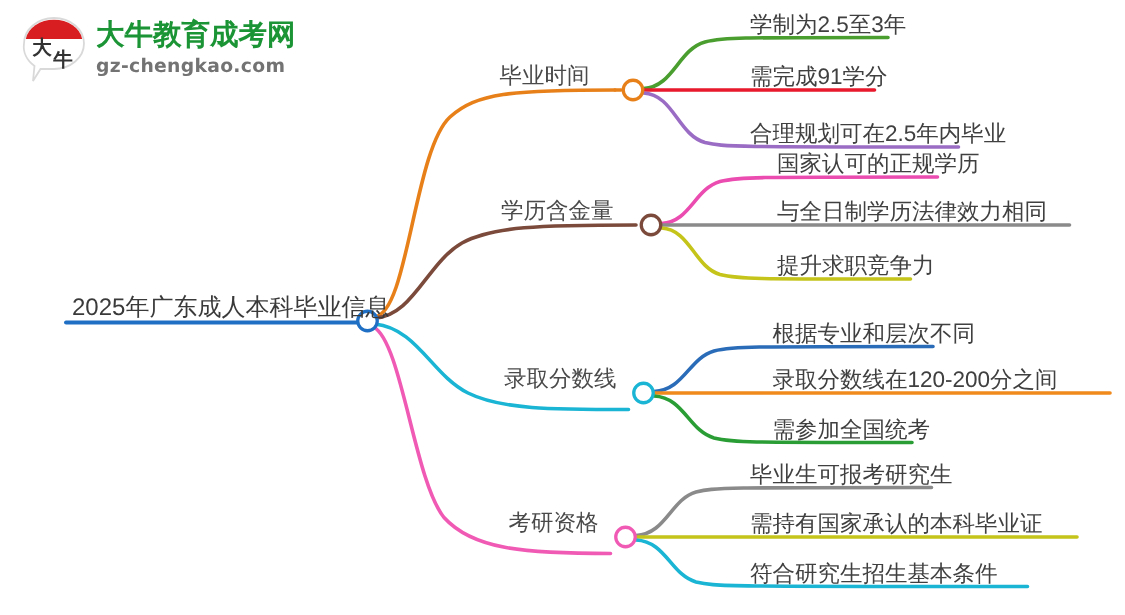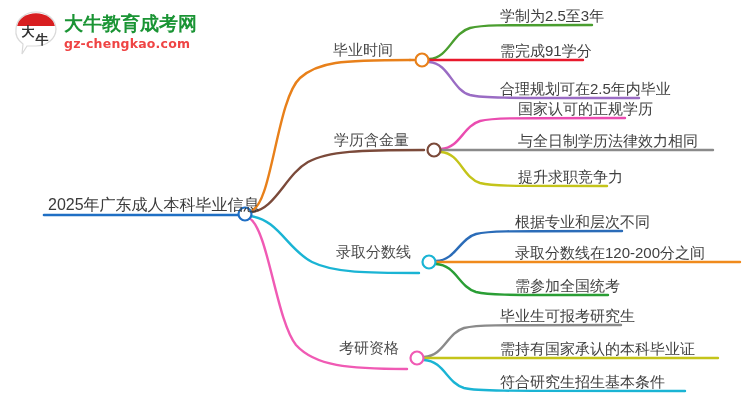--- a/index.html
+++ b/index.html
@@ -69,21 +69,21 @@
     font-weight: bold;
     color: #1a9434;
     letter-spacing: 0px;
     line-height: 22px;
     white-space: nowrap;
   }
   #logo-sub {
     font-family: "DejaVu Sans", "Liberation Sans", sans-serif;
     font-size: 12.5px;
     font-weight: bold;
-    color: #ef4444;
+    color: #737373;
     letter-spacing: 0.2px;
     line-height: 16px;
     margin-top: 2px;
     white-space: nowrap;
   }
 </style>
 </head>
 <body>
 
 <div id="logo-block">

